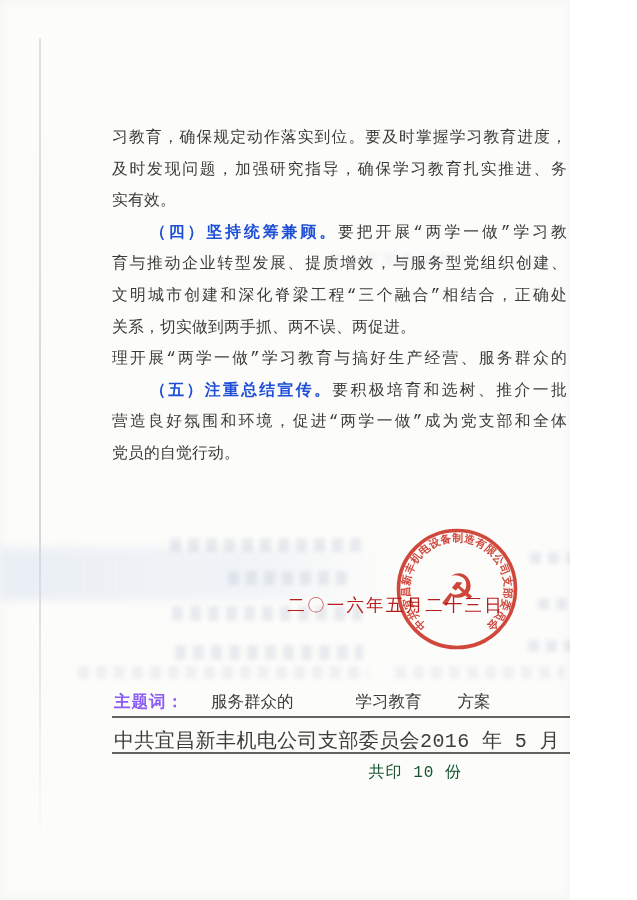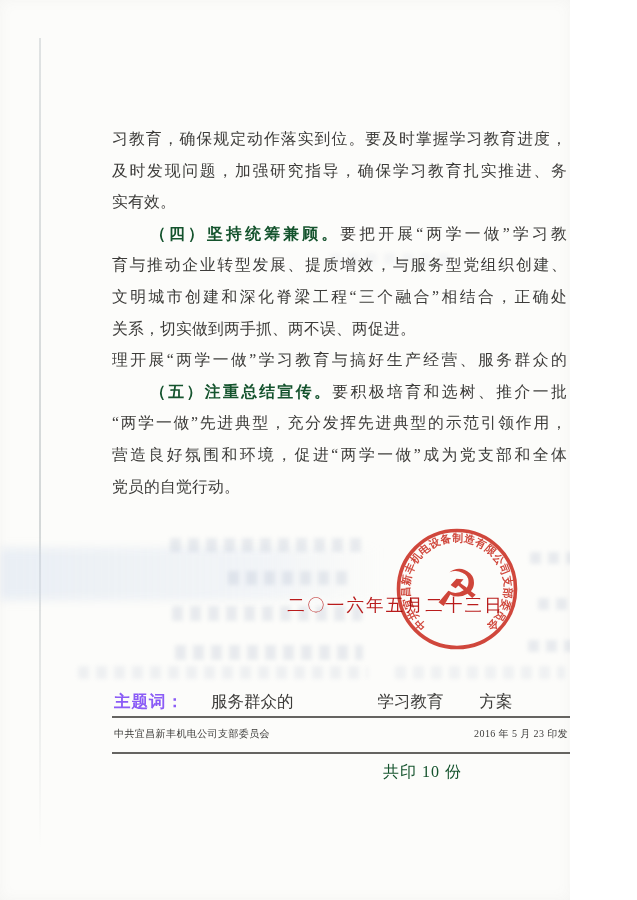--- a/index.html
+++ b/index.html
@@ -1,21 +1,21 @@
 <!DOCTYPE html>
 <html><head>
 <meta charset="utf-8">
 <style>
   html,body{margin:0;padding:0;background:#ffffff;}
   .page{
     position:relative;
     width:570px;height:900px;
     background:#fcfcfa;
     overflow:hidden;
-    font-family:Liberation Serif, serif;
+    font-family:Liberation Mono, monospace;
     color:#3d3c3a;
     box-shadow:inset 0 0 14px rgba(120,120,118,0.06);
   }
   
   .fold-line{
     position:absolute;left:39px;top:38px;width:2px;height:810px;
     background:linear-gradient(#d6dadb, #c7cccd 60%, rgba(210,214,215,0));
     opacity:.75;
   }
   
@@ -35,49 +35,49 @@
   .doc-body{position:absolute;left:112px;top:123px;width:455px;}
   .bline{
     width:455px;height:31.6px;line-height:31.6px;
     font-size:15.8px;
     white-space:nowrap;
     letter-spacing:.2px;
   }
   .bline.jf{text-align:justify;text-align-last:justify;white-space:normal;overflow:hidden;}
   .bline.lf{text-align:left;}
   .bline.ind{padding-left:38px;width:417px;}
-  .hd{font-weight:bold;color:#14532d;}
+  .hd{font-weight:bold;color:#1d4ed8;}
   
   .date-line{
     position:absolute;top:593px;right:66px;
     font-size:17.5px;letter-spacing:2.2px;
     color:#b91c1c;white-space:nowrap;
   }
   
   .seal{
     position:absolute;left:394px;top:526px;width:126px;height:126px;
     mix-blend-mode:multiply;opacity:.93;
   }
   
   .f-row1{
     position:absolute;left:114px;top:691px;width:456px;
     display:flex;align-items:flex-end;
     font-size:16.5px;white-space:nowrap;
   }
   .subj-label{font-weight:bold;color:#8b5cf6;letter-spacing:1px;}
   .subj-1{margin-left:27px;}
-  .subj-2{margin-left:84px;}
+  .subj-2{margin-left:62px;}
   .subj-3{margin-left:36px;text-align:center;}
   .rule{position:absolute;left:112px;width:458px;height:2px;background:#4a4945;opacity:.85;}
   .rule.u1{top:716px;}
   .rule.u2{top:752px;height:1.6px;}
   .f-row2{
     position:absolute;left:114px;top:727px;width:454px;
     display:flex;justify-content:space-between;align-items:flex-end;
-    font-size:10px;white-space:nowrap;letter-spacing:.4px;
+    font-size:20px;white-space:nowrap;letter-spacing:.4px;
   }
   .f-row3{
     position:absolute;top:762px;right:108px;
     font-size:16px;letter-spacing:1px;color:#14532d;
   }
 </style>
 </head>
 <body>
 
 <div class="page">
@@ -99,21 +99,20 @@
   <div class="doc-body">
     <div class="bline jf"><b class="hd"></b><span>习教育，确保规定动作落实到位。要及时掌握学习教育进度，</span></div>
     <div class="bline jf"><b class="hd"></b><span>及时发现问题，加强研究指导，确保学习教育扎实推进、务</span></div>
     <div class="bline lf"><b class="hd"></b><span>实有效。</span></div>
     <div class="bline jf ind"><b class="hd">（四）坚持统筹兼顾。</b><span>要把开展“两学一做”学习教</span></div>
     <div class="bline jf"><b class="hd"></b><span>育与推动企业转型发展、提质增效，与服务型党组织创建、</span></div>
     <div class="bline jf"><b class="hd"></b><span>文明城市创建和深化脊梁工程“三个融合”相结合，正确处</span></div>
     <div class="bline lf"><b class="hd"></b><span>关系，切实做到两手抓、两不误、两促进。</span></div>
     <div class="bline jf"><b class="hd"></b><span>理开展“两学一做”学习教育与搞好生产经营、服务群众的</span></div>
     <div class="bline jf ind"><b class="hd">（五）注重总结宣传。</b><span>要积极培育和选树、推介一批</span></div>
-    <div class="bline jf"><b class="hd"></b><span>“两学一做”先进典型，充分发挥先进典型的示范引领作用，</span></div>
     <div class="bline jf"><b class="hd"></b><span>营造良好氛围和环境，促进“两学一做”成为党支部和全体</span></div>
     <div class="bline lf"><b class="hd"></b><span>党员的自觉行动。</span></div>
   </div>
 
   <div class="date-line">二〇一六年五月二十三日</div>
 
   <svg class="seal" viewBox="0 0 126 126">
     <defs>
       <path id="sealTextPath" d="M 32.5 99.4 A 47.5 47.5 0 1 1 93.5 99.4" fill="none"></path>
     </defs>

